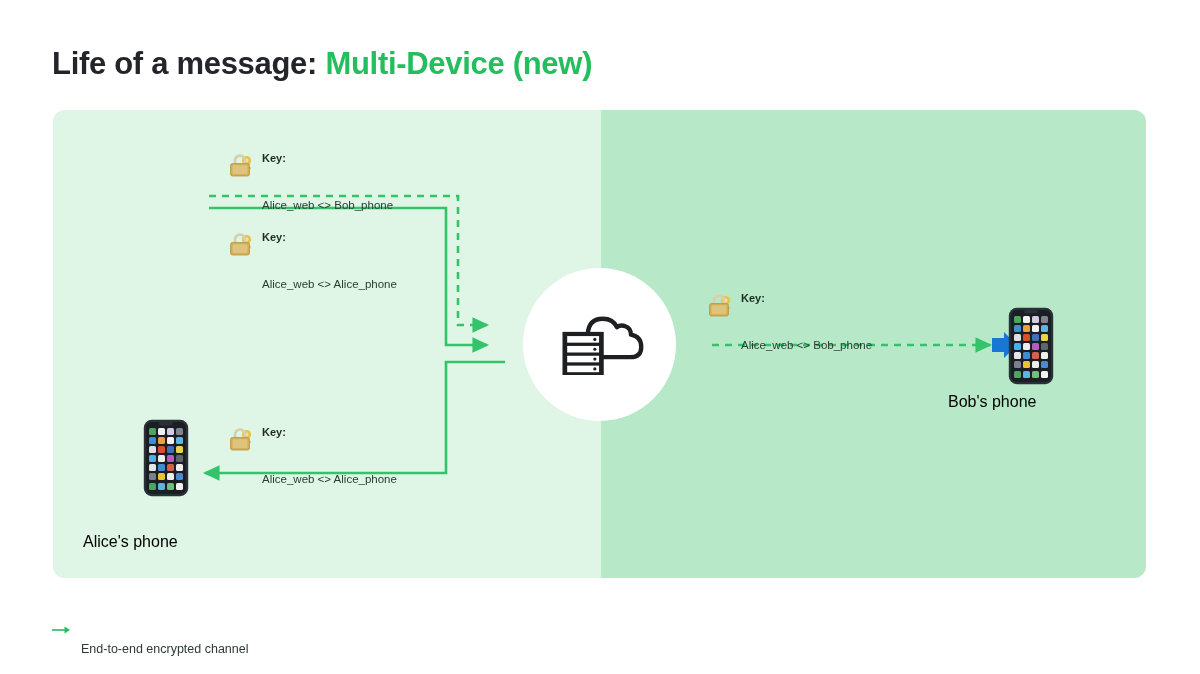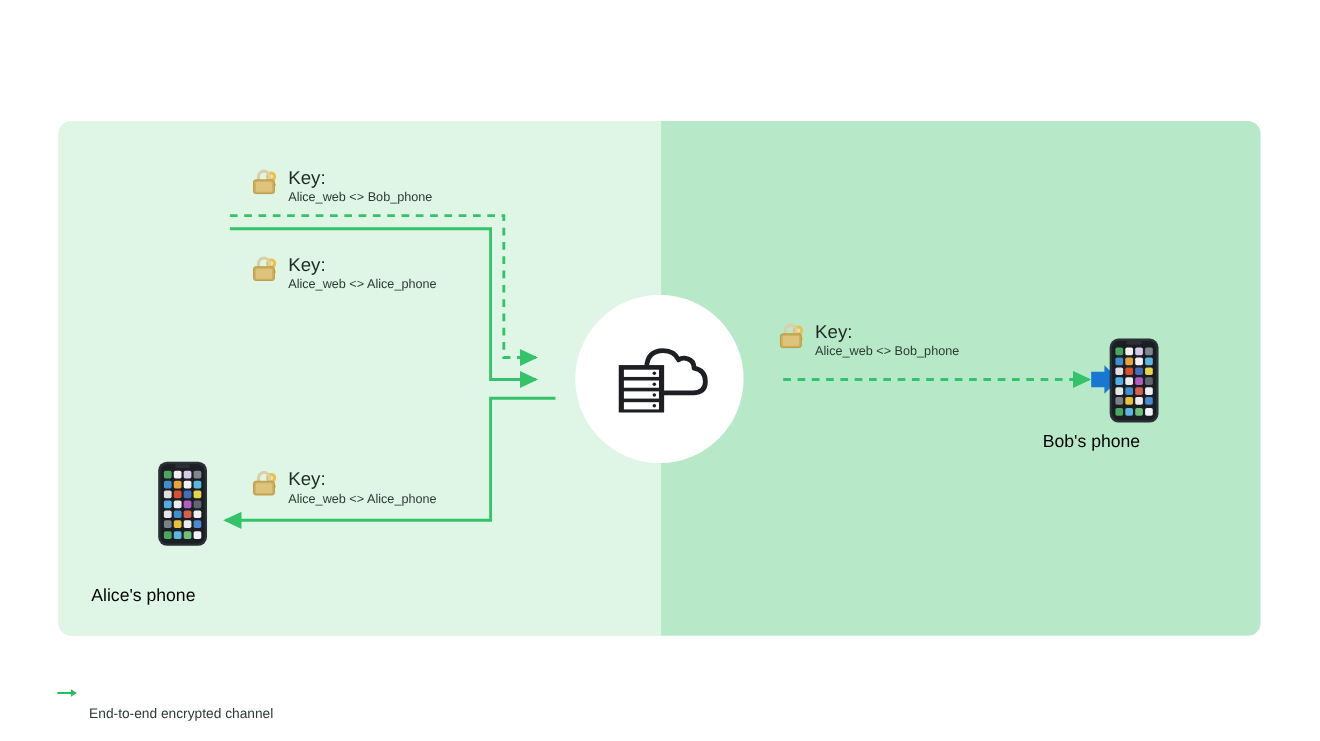--- a/index.html
+++ b/index.html
@@ -42,40 +42,43 @@
   .cloud-disc{
     position:absolute;left:523px;top:268px;width:153px;height:153px;
     border-radius:50%;background:#ffffff;
     display:flex;align-items:center;justify-content:center;
   }
 
   
   .keybox{position:absolute;display:flex;align-items:flex-start;gap:8px;}
   .keybox .lock{width:26px;height:26px;flex:0 0 26px;margin-top:1px;}
   .keybox .ktext{line-height:1.32;}
-  .keybox .klabel{font-size:17px;font-weight:normal;color:#1f2a24;}
-  .keybox .kval{font-size:11.5px;color:#2d3b33;white-space:nowrap;}
+  .keybox .klabel{font-size:11px;font-weight:bold;color:#1f2a24;}
+  .keybox .kval{font-size:11.5px;color:#2d3b33;white-space:nowrap;margin-top:32px;}
 
   .key-1{left:228px;top:151px;}
   .key-2{left:228px;top:230px;}
   .key-3{left:228px;top:425px;}
   .key-4{left:707px;top:291px;}
 
   
   .legend{
     position:absolute;left:52px;top:604px;display:flex;align-items:center;gap:9px;
   }
   .legend .arrow-mini{width:20px;height:12px;flex:0 0 20px;}
   .legend .ltext{font-size:12.5px;color:#2d3b33;white-space:nowrap;margin-top:38px;}
 </style>
 </head>
 <body>
 
 <div class="stage">
 
+  <div class="title">
+    <span>Life of a message: </span><span class="accent">Multi-Device (new)</span>
+  </div>
 
   <div class="panel">
     <div class="panel-left"></div>
     <div class="panel-right"></div>
   </div>
 
   <svg class="wires" viewBox="0 0 1200 674">
     <defs>
       <marker id="ah-solid" markerWidth="7" markerHeight="7" refX="5.6" refY="3" orient="auto">
         <path d="M0,0 L6.4,3 L0,6 Z" fill="#34c36a"></path>

